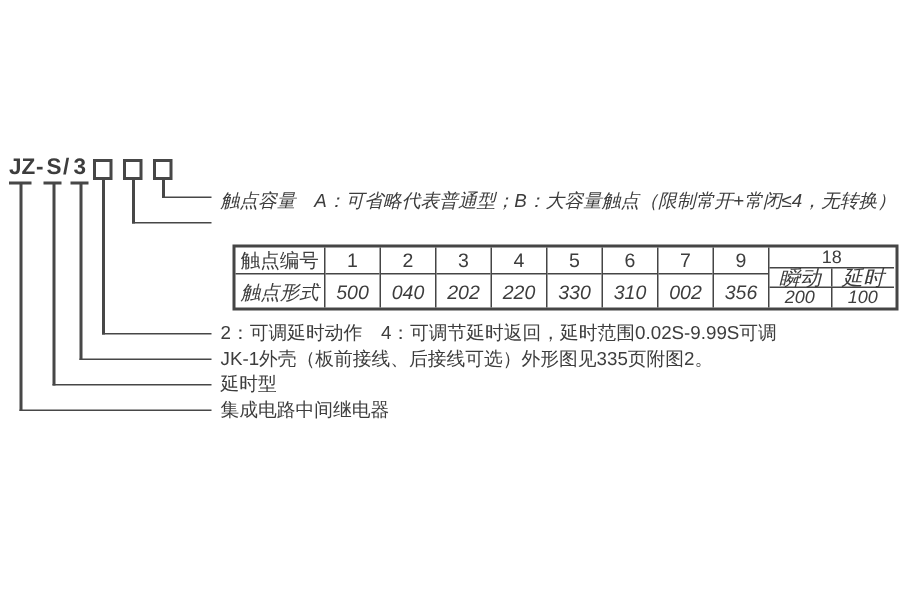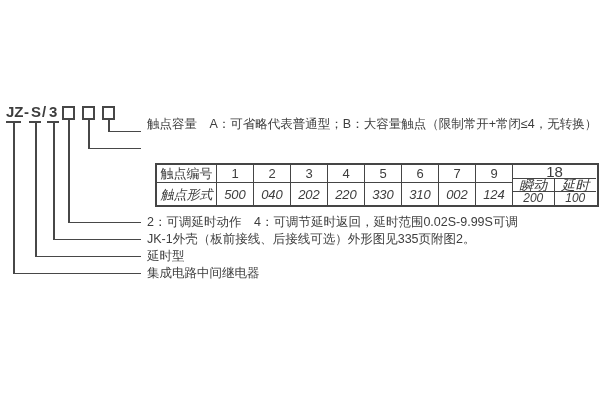--- a/index.html
+++ b/index.html
@@ -71,21 +71,21 @@
     box-sizing: border-box;
     display: flex;
     align-items: center;
     justify-content: center;
     font-size: 13px;
     line-height: 13px;
     white-space: nowrap;
   }
   .r1 { height: 18px; border-bottom: 1px solid #454545; }
   .r2 { height: 22px; font-style: italic; }
-  .c18h { height: 15px; border-bottom: 1px solid #454545; font-size: 15px; }
+  .c18h { height: 15px; border-bottom: 1px solid #454545; font-size: 12px; }
   .subrow { box-sizing: border-box; display: flex; height: 13px; border-bottom: 1px solid #454545; }
   .valrow { box-sizing: border-box; display: flex; height: 14px; }
   .subcell { box-sizing: border-box; width: 50%; display: flex; align-items: center; justify-content: center; font-size: 14px; line-height: 10px; font-style: italic; }
   .valcell { box-sizing: border-box; width: 50%; display: flex; align-items: center; justify-content: center; font-size: 12px; line-height: 12px; font-style: italic; }
   .subcell.first, .valcell.first { border-right: 1px solid #454545; }
 </style>
 </head>
 <body>
 
 <div class="page">
@@ -111,21 +111,21 @@
   <div class="ln vln" style="left:88px;  top:120px; height:29px;"></div>
   <div class="ln vln" style="left:108px; top:120px; height:12px;"></div>
 
   <div class="ln hln" style="left:108px; top:130.5px; width:33px;"></div>
   <div class="ln hln" style="left:88px;  top:147.5px; width:53px;"></div>
   <div class="ln hln" style="left:68px;  top:221.5px; width:73px;"></div>
   <div class="ln hln" style="left:53px;  top:238.5px; width:88px;"></div>
   <div class="ln hln" style="left:35px;  top:255.5px; width:106px;"></div>
   <div class="ln hln" style="left:13px;  top:272.5px; width:128px;"></div>
 
-  <div class="anno" style="top:116px;">触点容量　A：可省略代表普通型；B：大容量触点（限制常开+常闭≤4，无转换）</div>
+  <div class="anno" style="top:126px;font-style:italic;">触点容量　A：可省略代表普通型；B：大容量触点（限制常开+常闭≤4，无转换）</div>
   <div class="anno" style="top:214px;">2：可调延时动作　4：可调节延时返回，延时范围0.02S-9.99S可调</div>
   <div class="anno" style="top:231px;">JK-1外壳（板前接线、后接线可选）外形图见335页附图2。</div>
   <div class="anno" style="top:248px;">延时型</div>
   <div class="anno" style="top:265px;">集成电路中间继电器</div>
 
   <div class="tbl">
     <div class="tcol labelcol">
       <div class="c r1">触点编号</div>
       <div class="c r2">触点形式</div>
     </div>
@@ -152,21 +152,21 @@
     <div class="tcol numcol">
       <div class="c r1">6</div>
       <div class="c r2">310</div>
     </div>
     <div class="tcol numcol">
       <div class="c r1">7</div>
       <div class="c r2">002</div>
     </div>
     <div class="tcol numcol">
       <div class="c r1">9</div>
-      <div class="c r2">124</div>
+      <div class="c r2">356</div>
     </div>
     <div class="tcol col18">
       <div class="c c18h">18</div>
       <div class="subrow">
         <div class="subcell first">瞬动</div>
         <div class="subcell">延时</div>
       </div>
       <div class="valrow">
         <div class="valcell first">200</div>
         <div class="valcell">100</div>

